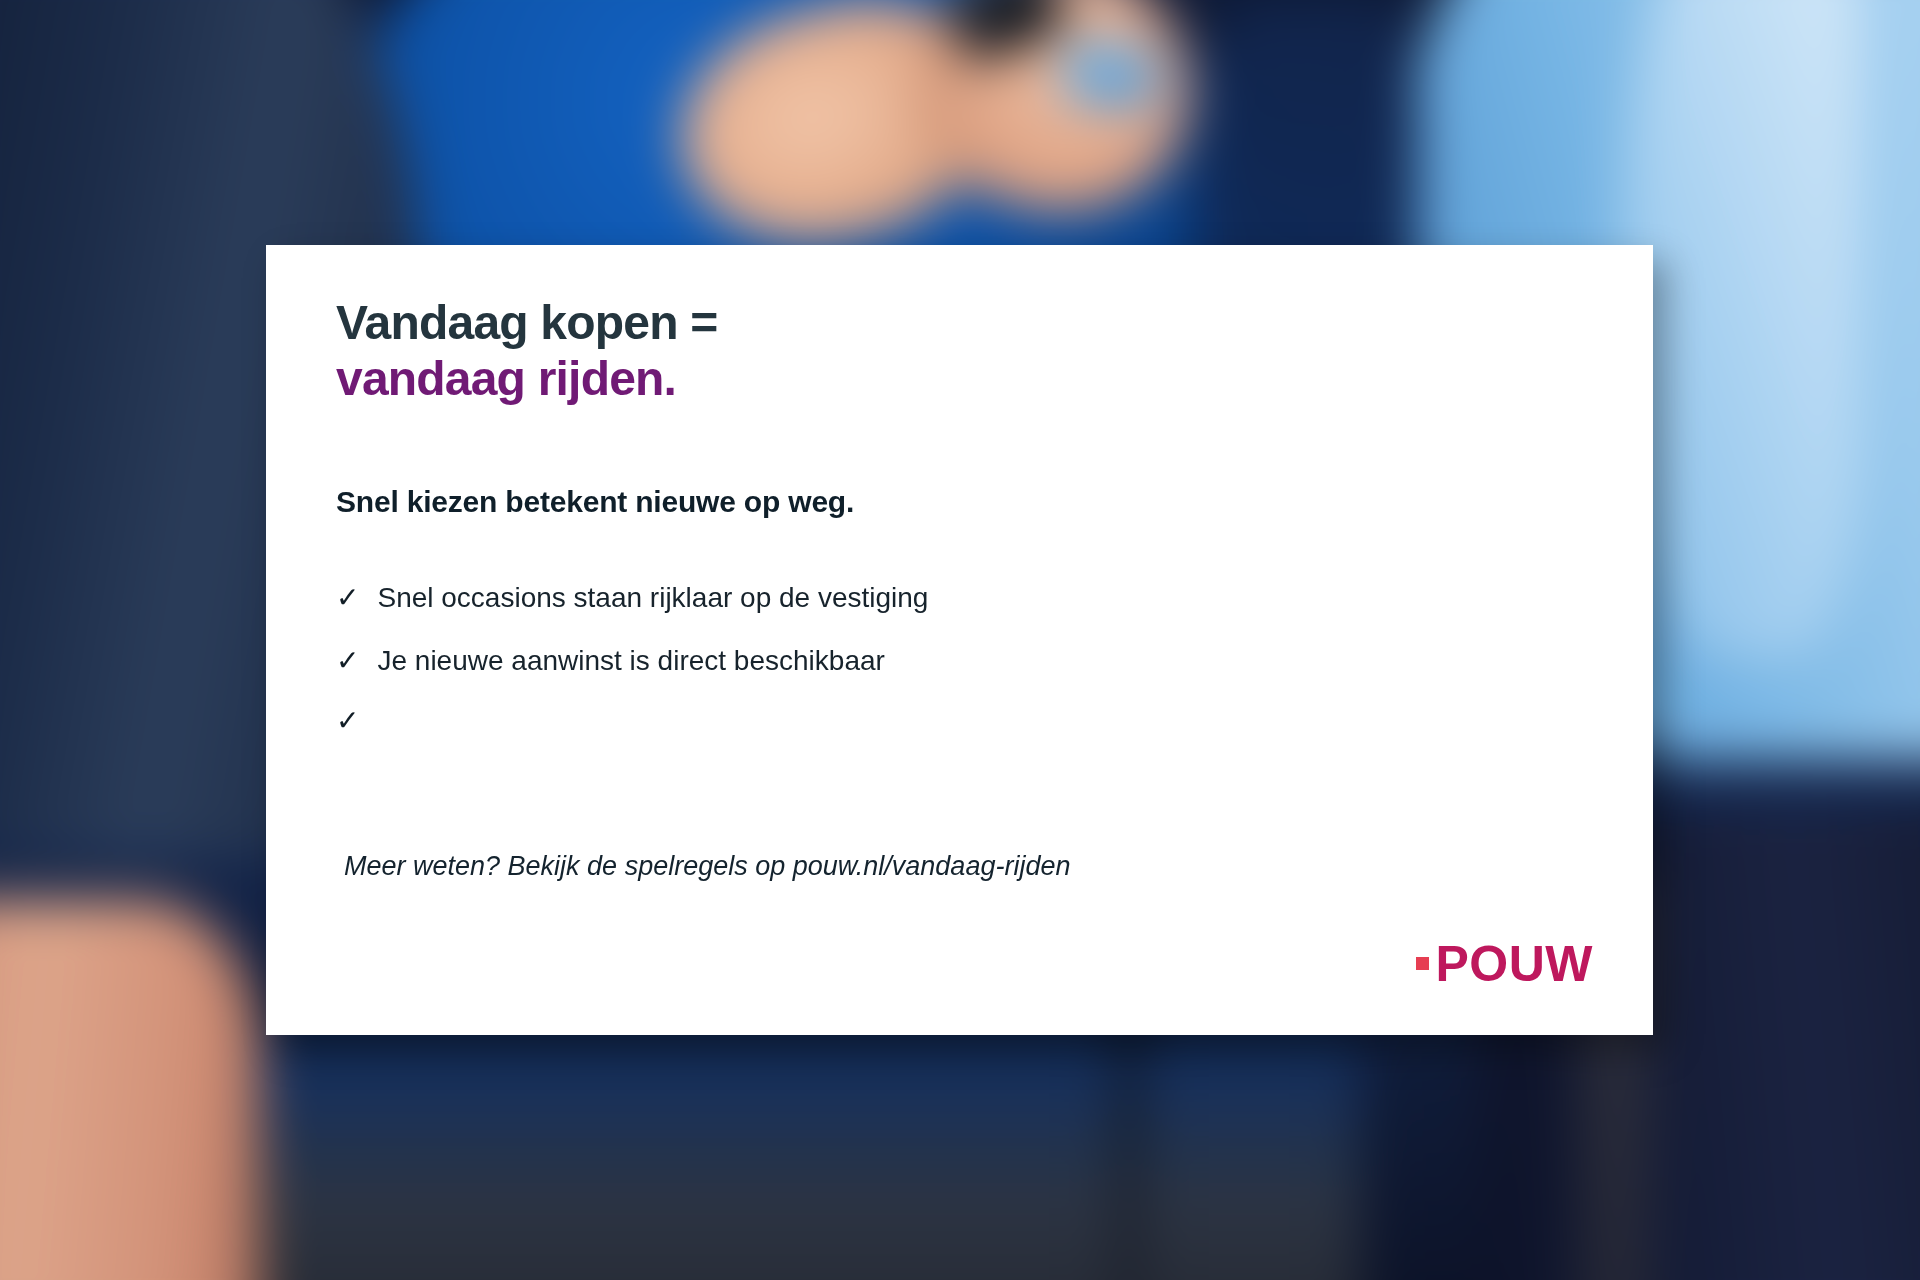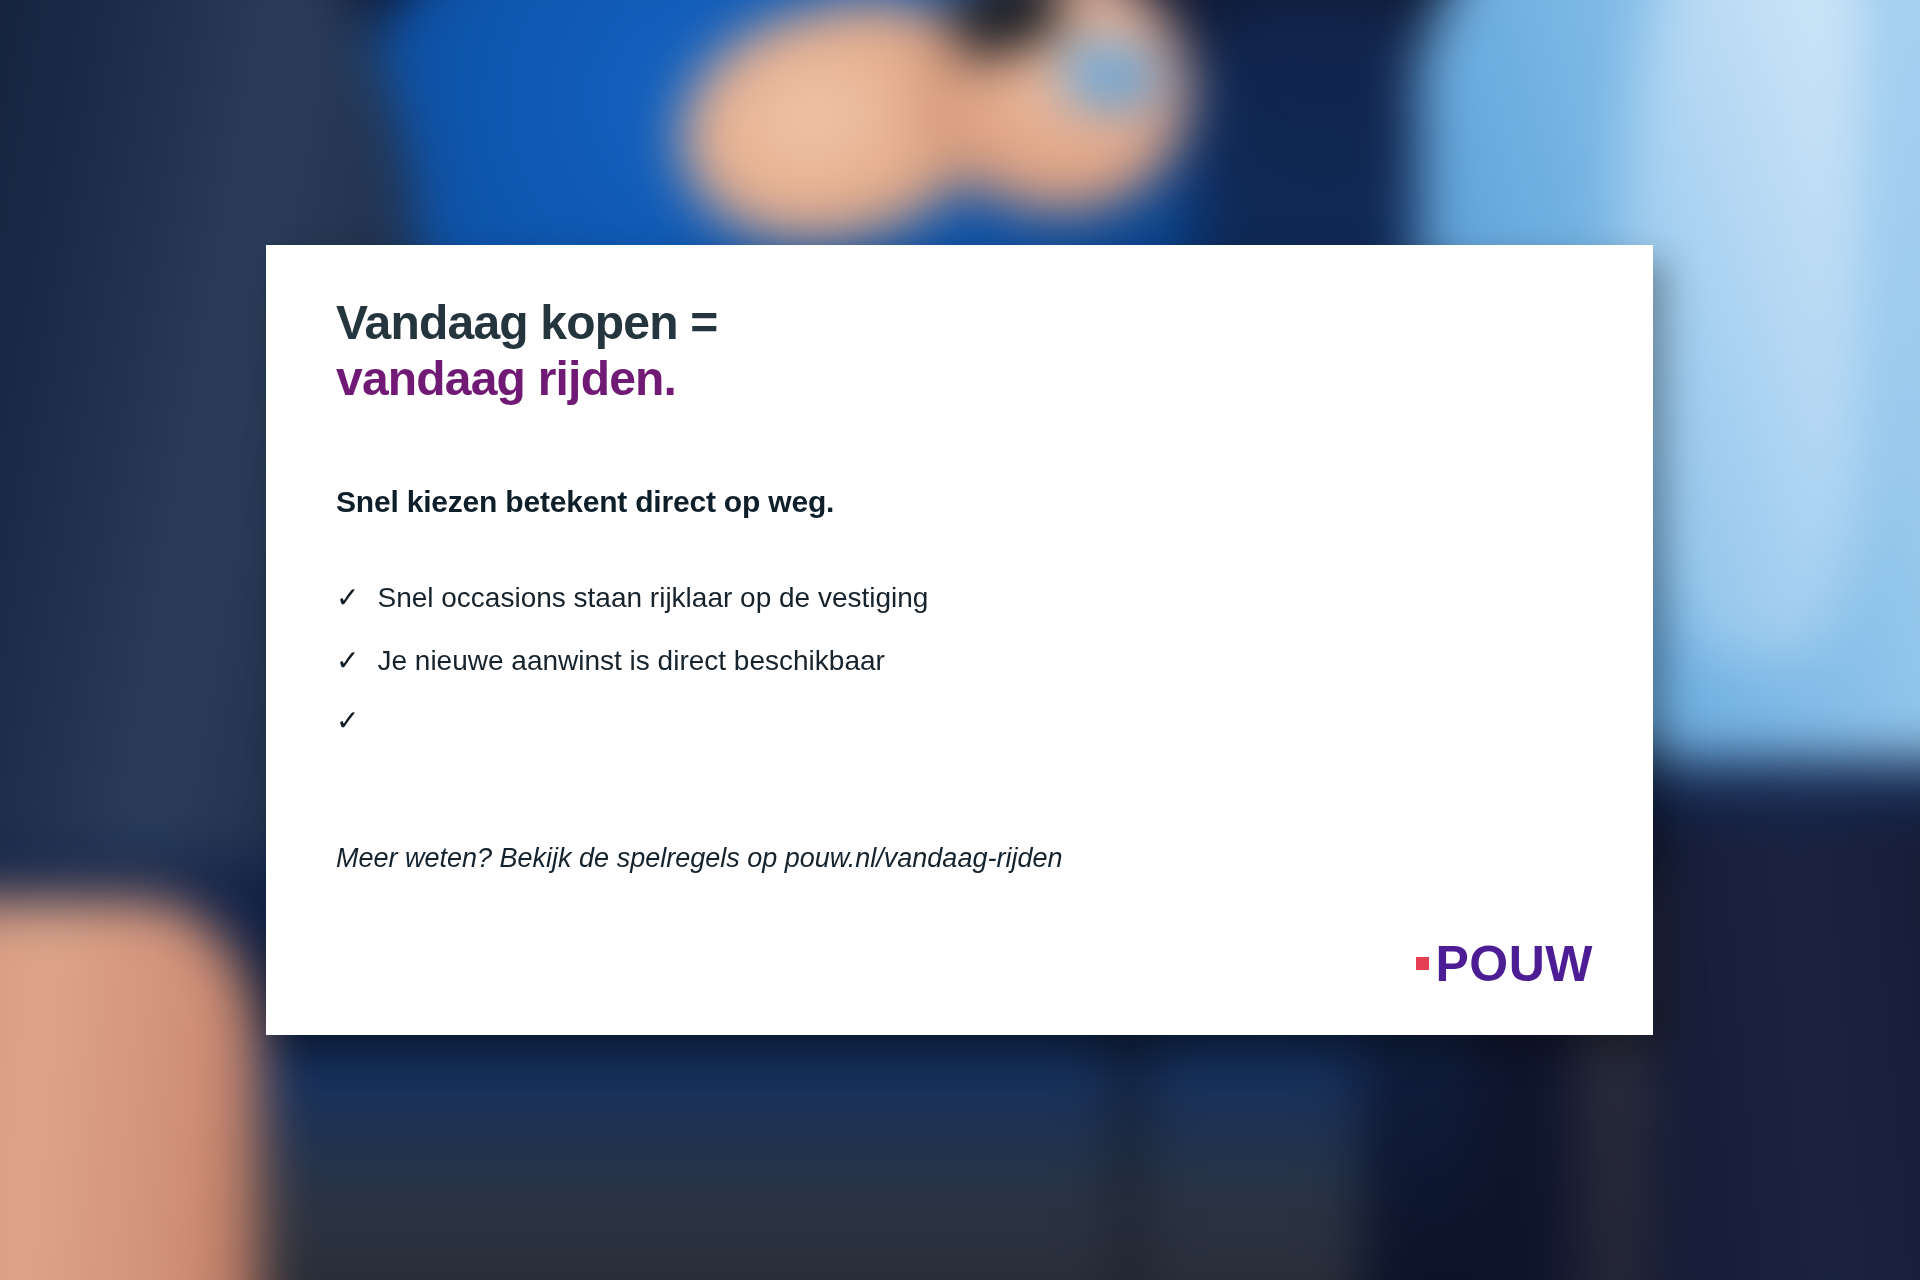--- a/index.html
+++ b/index.html
@@ -235,21 +235,21 @@
     color: #121e27;
     font-weight: 400;
     line-height: 1;
     flex: 0 0 auto;
   }
 
   .footnote {
     position: absolute;
     top: 598px;
     left: 0;
-    margin: 0;
+    margin: 8px;
     font-size: 27px;
     font-style: italic;
     color: #14232e;
     white-space: nowrap;
   }
 
   
   .logo {
     position: absolute;
     right: 0;
@@ -264,21 +264,21 @@
     width: 13px;
     height: 13px;
     background: #e63e52;
     margin-bottom: 2px;
   }
 
   .logo-text {
     font-size: 50px;
     font-weight: 700;
     letter-spacing: 0.5px;
-    color: #4c1d95;
+    color: #be185d;
     line-height: 1;
   }
 </style>
 </head>
 <body>
 
 <div id="stage">
 
   <div class="bg-photo">
     <div class="bg-base"></div>
@@ -299,21 +299,21 @@
   </div>
 
   <div class="card">
     <div class="card-inner">
 
       <h1 class="headline">
         <span>Vandaag kopen =</span>
         <span class="line2">vandaag rijden.</span>
       </h1>
 
-      <h2 class="subhead">Snel kiezen betekent direct op weg.</h2>
+      <h2 class="subhead">Snel kiezen betekent nieuwe op weg.</h2>
 
       <ul class="benefits">
         <li class="benefit-item">
           <span class="check-icon">✓</span>
           <span>Snel occasions staan rijklaar op de vestiging</span>
         </li>
         <li class="benefit-item">
           <span class="check-icon">✓</span>
           <span>Je nieuwe aanwinst is direct beschikbaar</span>
         </li>

